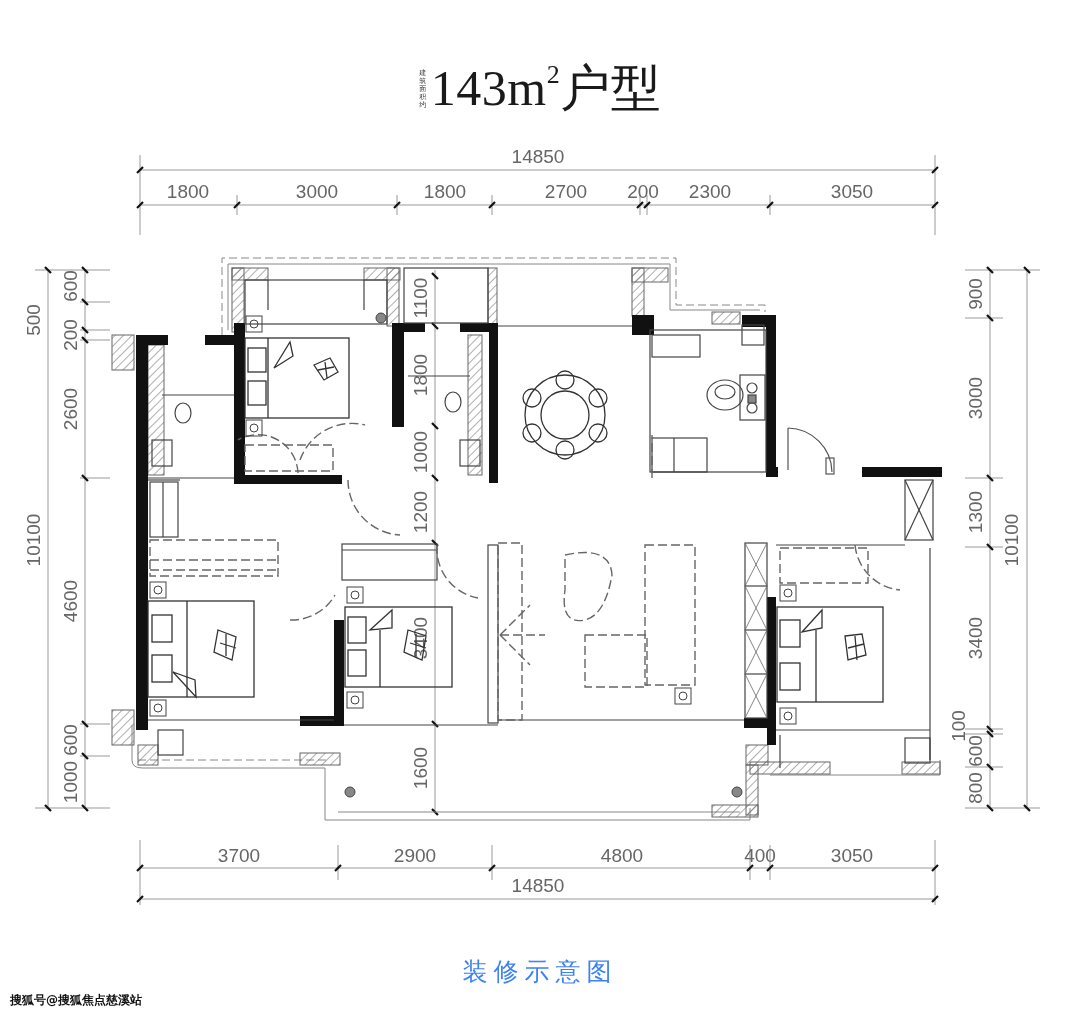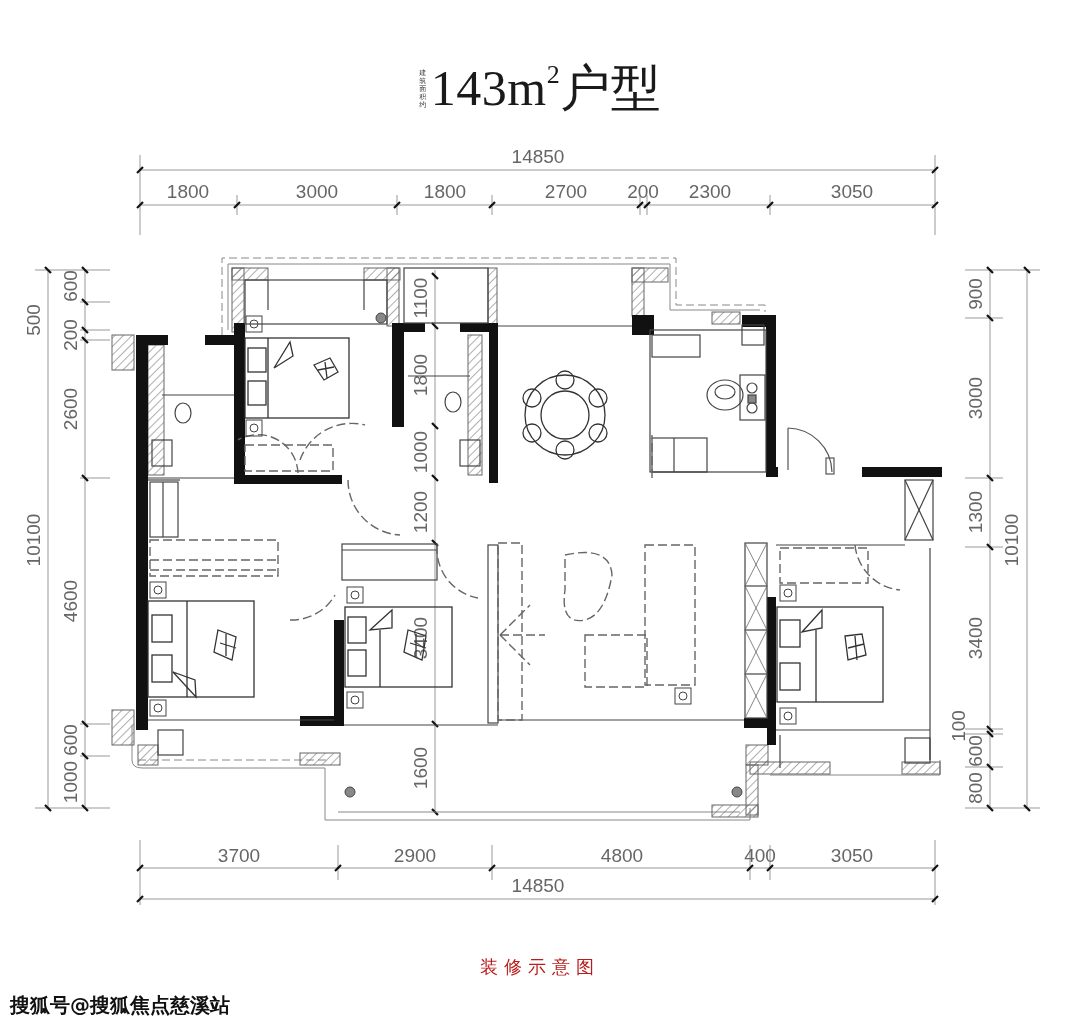--- a/index.html
+++ b/index.html
@@ -4,22 +4,22 @@
 <style>
   html, body { margin: 0; padding: 0; background: #ffffff; }
   body { width: 1080px; height: 1029px; position: relative; overflow: hidden; font-family: "DejaVu Sans", sans-serif; }
   .title-wrap { position: absolute; left: 0; top: 48px; width: 1080px; text-align: center; }
   .title { display: inline-flex; align-items: flex-end; color: #1a1a1a; }
   .title-note { font-family: "DejaVu Serif", serif; font-size: 7px; line-height: 8px; width: 8px; margin-right: 4px; margin-bottom: 6px; color: #333; word-break: break-all; }
   .title-main { font-family: "Liberation Serif", serif; font-size: 50px; line-height: 54px; letter-spacing: 0.5px; text-align: center; }
   .title-main sup { font-size: 26px; vertical-align: 22px; }
   svg.plan { position: absolute; left: 0; top: 0; }
   .dimtxt { font-family: "Liberation Sans Narrow", "Liberation Sans", sans-serif; font-size: 19px; fill: #666; }
-  .caption { position: absolute; left: 0; top: 955px; width: 1080px; text-align: center; font-family: "DejaVu Sans", sans-serif; font-size: 18px; letter-spacing: 6px; color: #b91c1c; }
-  .watermark { position: absolute; left: 10px; top: 992px; font-family: "DejaVu Sans", sans-serif; font-size: 20px; font-weight: bold; color: #111; text-shadow: 1px 1px 0 #fff, -1px -1px 0 #fff, 1px -1px 0 #fff, -1px 1px 0 #fff; text-align: center; }
+  .caption { position: absolute; left: 0; top: 955px; width: 1080px; text-align: center; font-family: "DejaVu Sans", sans-serif; font-size: 25px; letter-spacing: 6px; color: #3b82f6; }
+  .watermark { position: absolute; left: 10px; top: 992px; font-family: "DejaVu Sans", sans-serif; font-size: 12px; font-weight: bold; color: #111; text-shadow: 1px 1px 0 #fff, -1px -1px 0 #fff, 1px -1px 0 #fff, -1px 1px 0 #fff; text-align: center; }
 </style>
 </head>
 <body>
 
 <div class="title-wrap">
   <div class="title">
     <span class="title-note">建筑面积约</span>
     <span class="title-main"><span>143m</span><sup>2</sup><span>户型</span></span>
   </div>
 </div>

